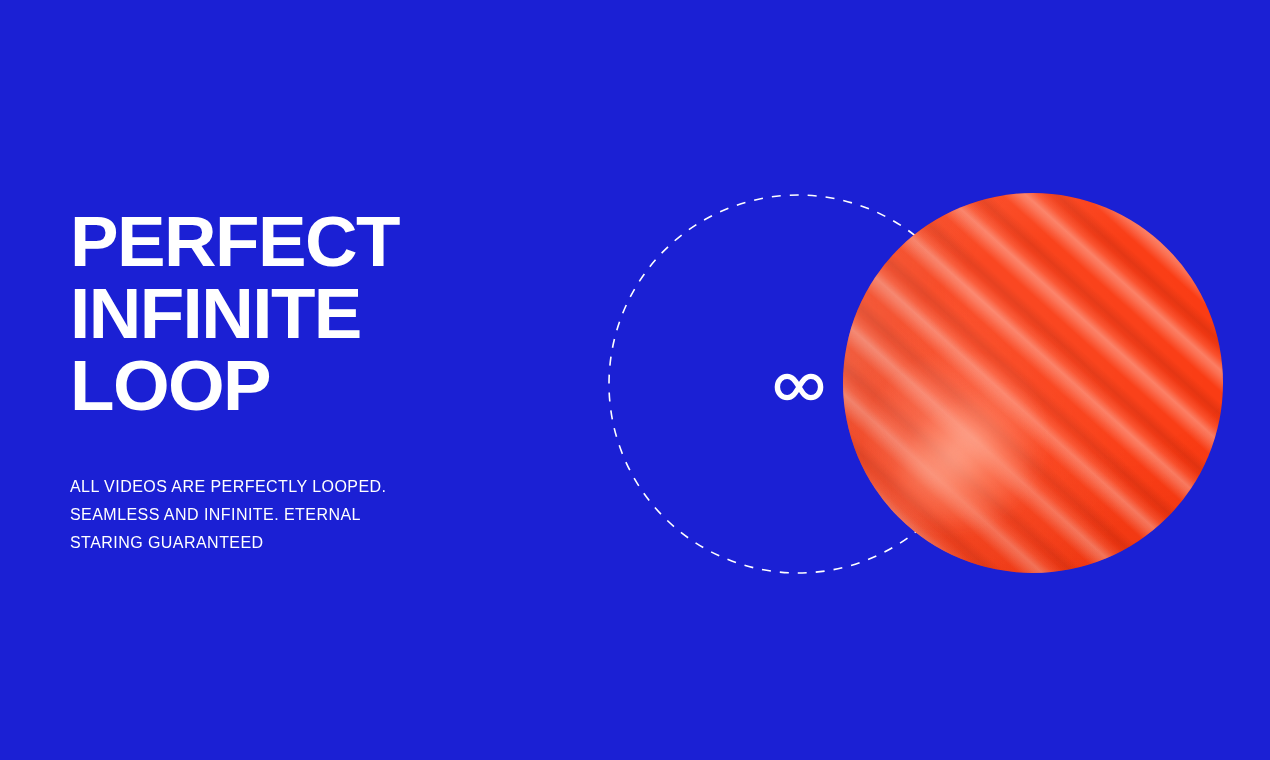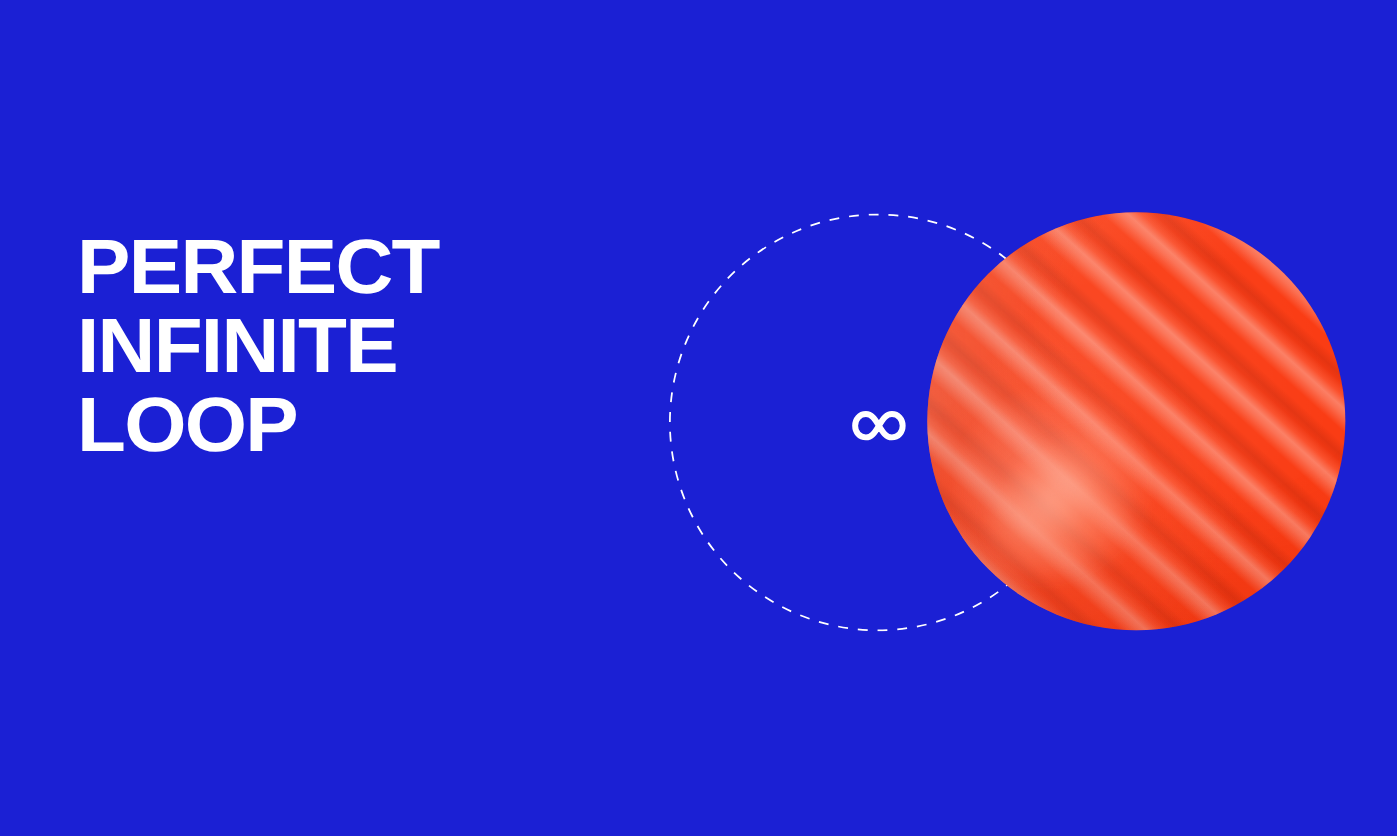--- a/index.html
+++ b/index.html
@@ -202,20 +202,25 @@
 <div class="hero">
 
   <div class="copy-block">
 
     <h1 class="headline">
       <span class="hl-line">PERFECT</span>
       <span class="hl-line">INFINITE</span>
       <span class="hl-line">LOOP</span>
     </h1>
 
+    <p class="subcopy">
+      <span class="sub-line">ALL VIDEOS ARE PERFECTLY LOOPED.</span>
+      <span class="sub-line">SEAMLESS AND INFINITE. ETERNAL</span>
+      <span class="sub-line">STARING GUARANTEED</span>
+    </p>
 
   </div>
 
   <div class="orbit">
     <svg viewBox="0 0 380 380" xmlns="http://www.w3.org/2000/svg">
       <circle cx="190" cy="190" r="189" fill="none" stroke="#FFFFFF" stroke-width="1.6" stroke-dasharray="9 9" stroke-linecap="butt"></circle>
     </svg>
   </div>
 
   <div class="infinity-mark">

